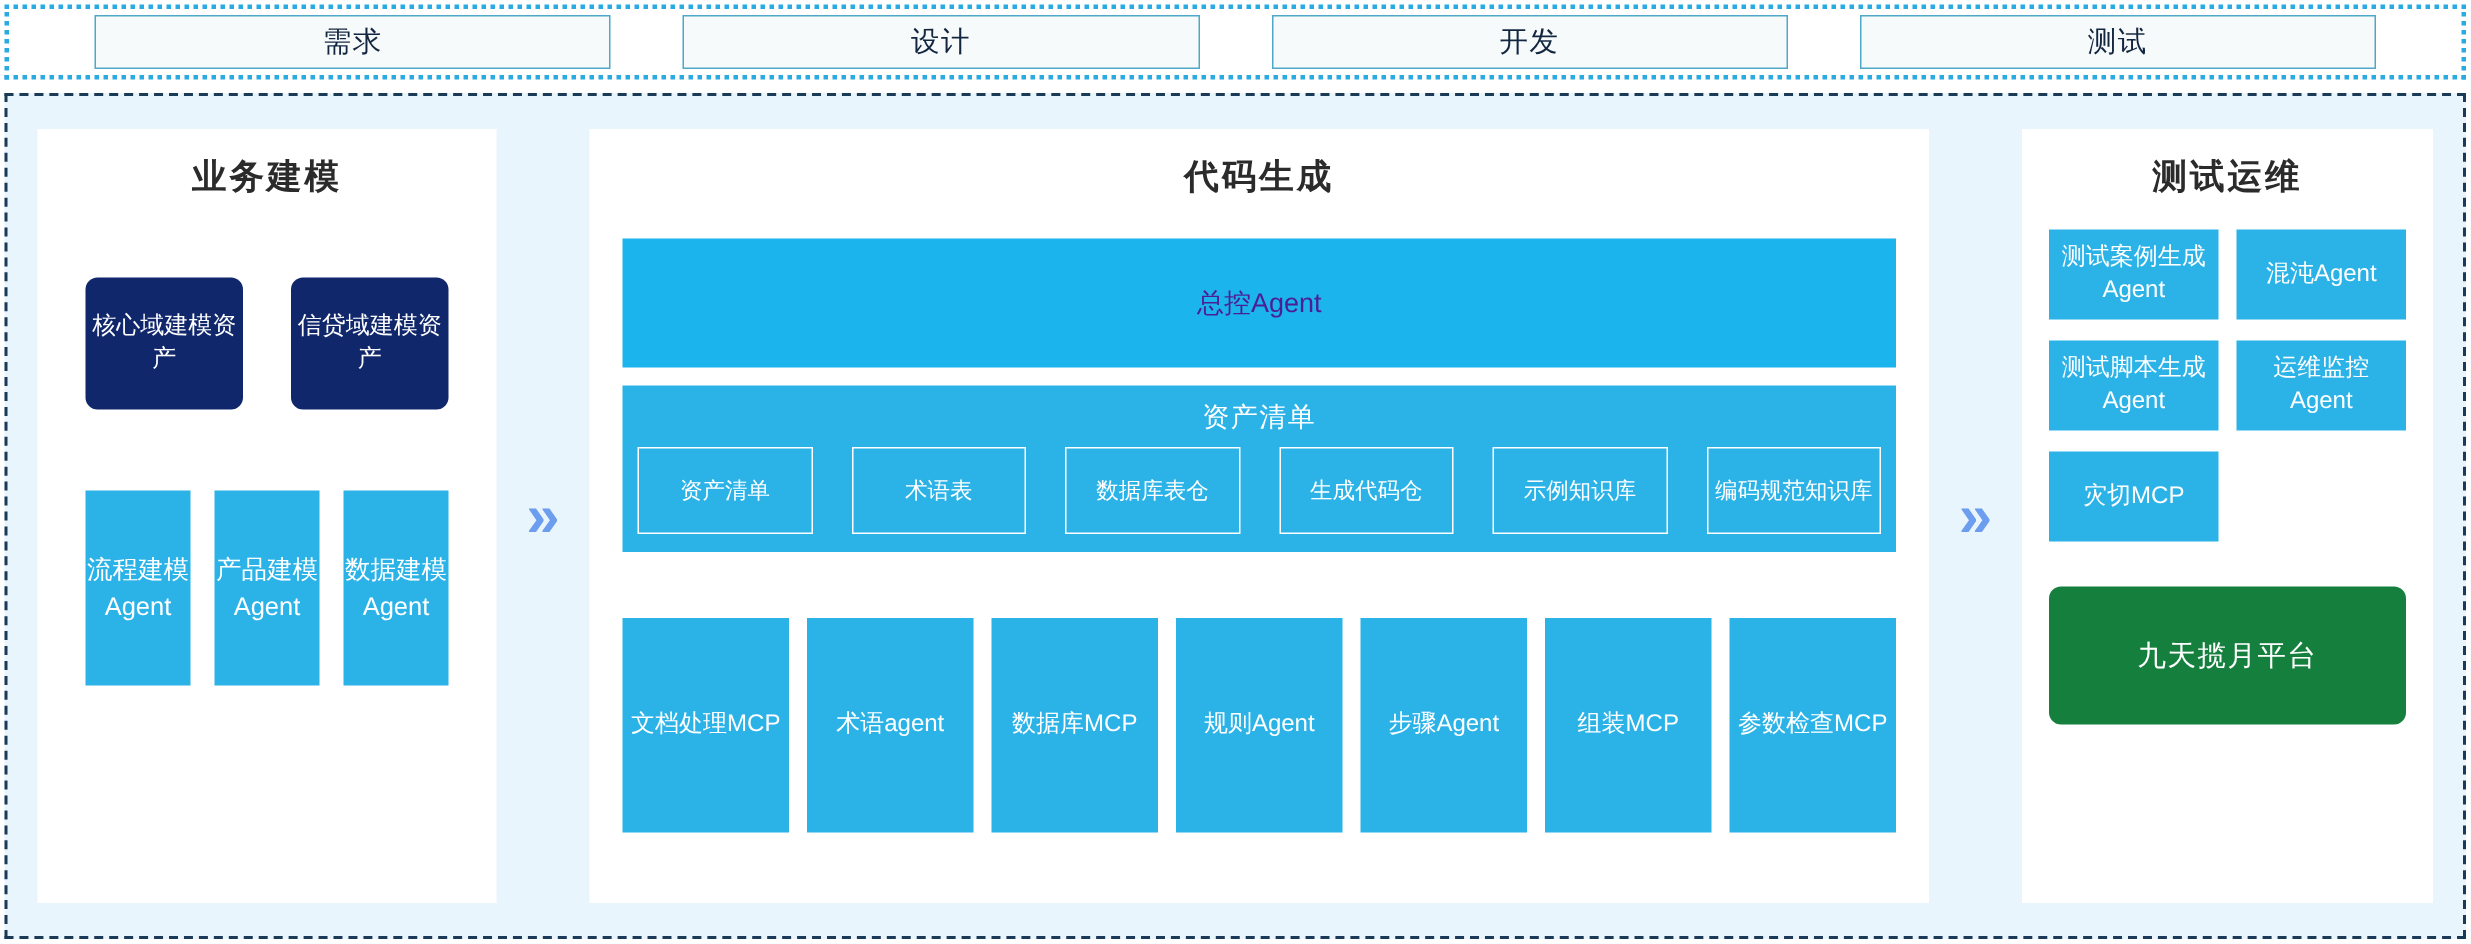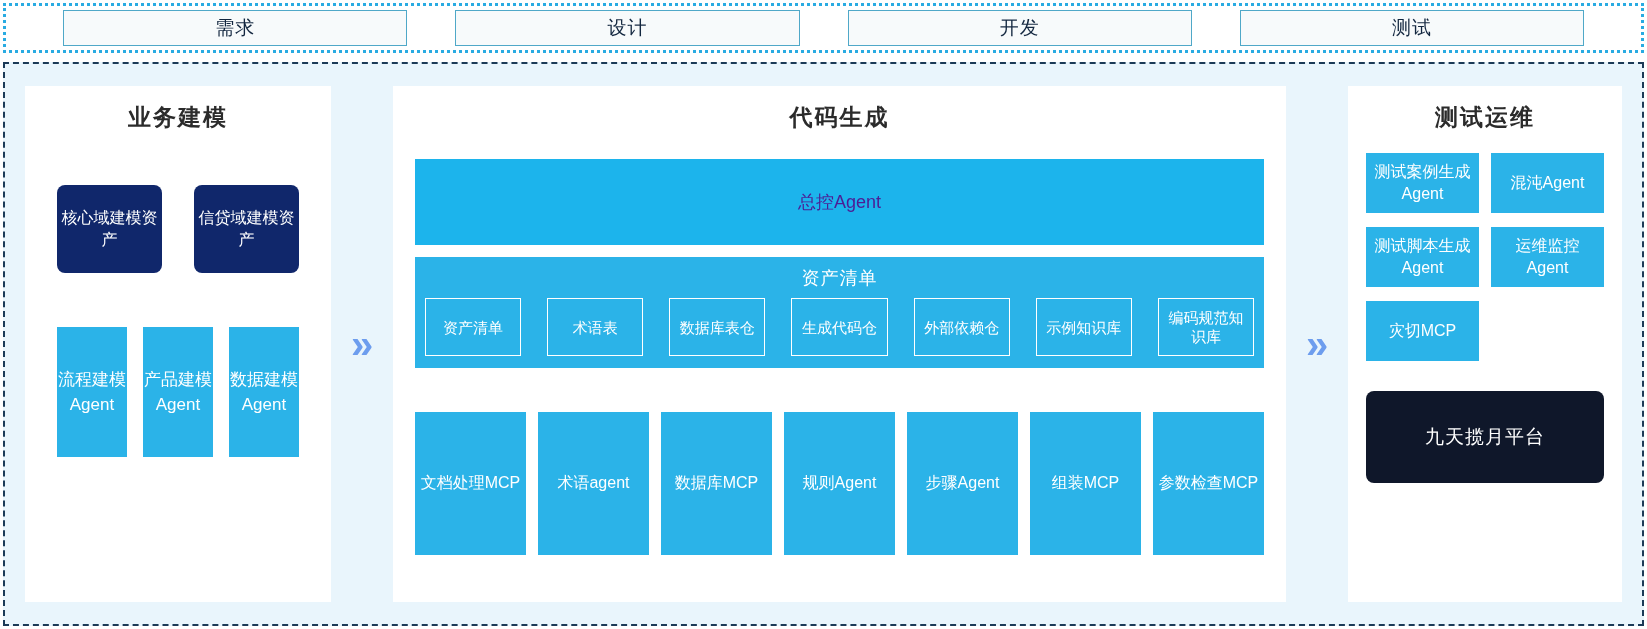--- a/index.html
+++ b/index.html
@@ -251,21 +251,21 @@
     display: flex;
     align-items: center;
     justify-content: center;
     text-align: center;
     box-sizing: border-box;
     padding: 0 4px;
   }
   .platform-card {
     margin-top: 30px;
     height: 92px;
-    background: #0f172a;
+    background: #15803d;
     border-radius: 8px;
     color: #ffffff;
     font-size: 19px;
     letter-spacing: 1px;
     display: flex;
     align-items: center;
     justify-content: center;
     text-align: center;
     box-sizing: border-box;
   }
@@ -307,21 +307,20 @@
 
         <div class="master-agent">总控Agent</div>
 
         <div class="context-block">
           <div class="context-title">资产清单</div>
           <div class="context-items">
             <div class="context-item">资产清单</div>
             <div class="context-item">术语表</div>
             <div class="context-item">数据库表仓</div>
             <div class="context-item">生成代码仓</div>
-            <div class="context-item">外部依赖仓</div>
             <div class="context-item">示例知识库</div>
             <div class="context-item">编码规范知识库</div>
           </div>
         </div>
 
         <div class="tool-row">
           <div class="tool-card">文档处理MCP</div>
           <div class="tool-card">术语agent</div>
           <div class="tool-card">数据库MCP</div>
           <div class="tool-card">规则Agent</div>

